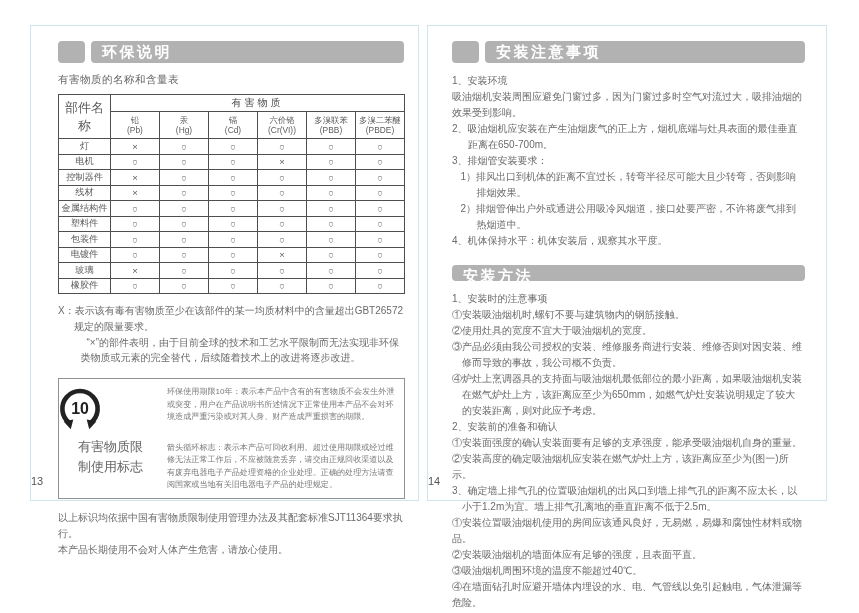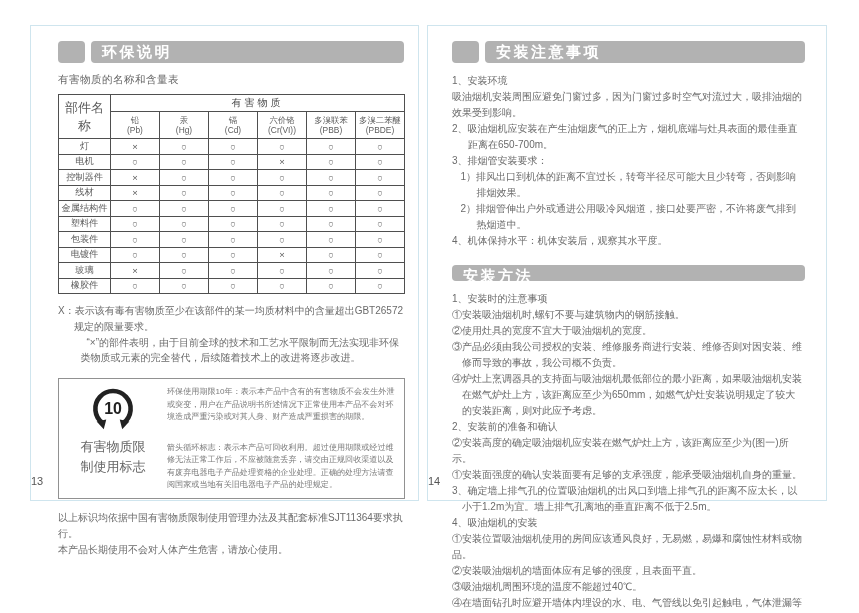--- a/index.html
+++ b/index.html
@@ -30,21 +30,21 @@
   .para { font-size:10px; line-height:1.58; color:#6b6b6b; }
   .hang   { padding-left:1.6em;  text-indent:-1.6em; }
   .hangsm { padding-left:1em;    text-indent:-1em; }
   .sub    { padding-left:2.25em; text-indent:0.6em; }
   .ind    { margin-left:0.85em; }
 
   .legend { margin-top:9px; }
   .footer-lines { margin-top:11px; }
 
   .info-box { margin-top:12px; width:347px; border:1px solid #919191; display:flex; min-height:84px; }
-  .box-left { width:108px; text-align:center; padding-top:9px; }
+  .box-left { width:108px; text-align:left; padding-top:9px; }
   .box-caption { font-size:13px; color:#666; line-height:1.5; width:5.4em; margin:3px auto 0; }
   .box-right { flex:1; padding:7px 9px 6px 0; }
   .box-right .para { font-size:8.1px; line-height:1.55; color:#7a7a7a; }
   .box-right .para + .para { margin-top:18px; }
 
   .pageno { position:absolute; left:0; right:0; bottom:13px; 
             font-size:11px; color:#555; }
 
   .s2-banner { margin-top:10px;flex-direction:column; }
   .r-paras .para { line-height:1.6; }
@@ -244,24 +244,23 @@
         <div class="sec-bar">安装方法</div>
       </div>
 
       <div class="r-paras">
           <p class="para">1、安装时的注意事项</p>
           <p class="para">①安装吸油烟机时,螺钉不要与建筑物内的钢筋接触。</p>
           <p class="para">②使用灶具的宽度不宜大于吸油烟机的宽度。</p>
           <p class="para hangsm">③产品必须由我公司授权的安装、维修服务商进行安装、维修否则对因安装、维修而导致的事故，我公司概不负责。</p>
           <p class="para hangsm">④炉灶上烹调器具的支持面与吸油烟机最低部位的最小距离，如果吸油烟机安装在燃气炉灶上方，该距离应至少为650mm，如燃气炉灶安装说明规定了较大的安装距离，则对此应予考虑。</p>
           <p class="para">2、安装前的准备和确认</p>
+          <p class="para">①安装面强度的确认安装面要有足够的支承强度，能承受吸油烟机自身的重量。</p>
           <p class="para">②安装高度的确定吸油烟机应安装在燃气炉灶上方，该距离应至少为(图一)所示。</p>
-          <p class="para">①安装面强度的确认安装面要有足够的支承强度，能承受吸油烟机自身的重量。</p>
           <p class="para hangsm">3、确定墙上排气孔的位置吸油烟机的出风口到墙上排气孔的距离不应太长，以小于1.2m为宜。墙上排气孔离地的垂直距离不低于2.5m。</p>
-          <p class="para">4、吸油烟机的安装</p>
           <p class="para">①安装位置吸油烟机使用的房间应该通风良好，无易燃，易爆和腐蚀性材料或物品。</p>
           <p class="para">②安装吸油烟机的墙面体应有足够的强度，且表面平直。</p>
           <p class="para">③吸油烟机周围环境的温度不能超过40℃。</p>
           <p class="para">④在墙面钻孔时应避开墙体内埋设的水、电、气管线以免引起触电，气体泄漏等危险。</p>
           <p class="para">⑤具排出的气体需排放到室外。</p>
         </div>
 
     </div>
     <div class="pageno">14</div>
   </div>

